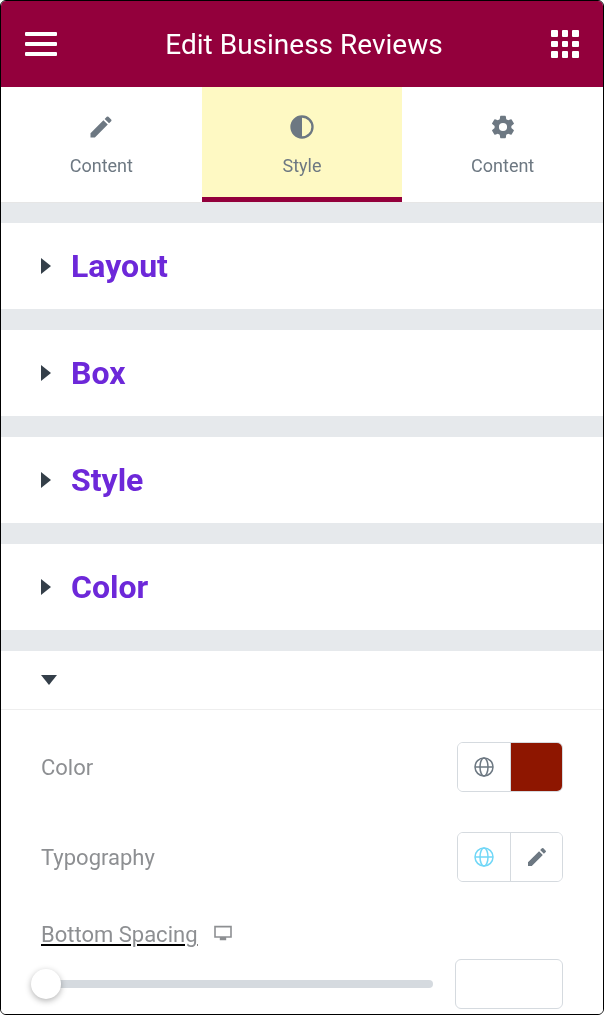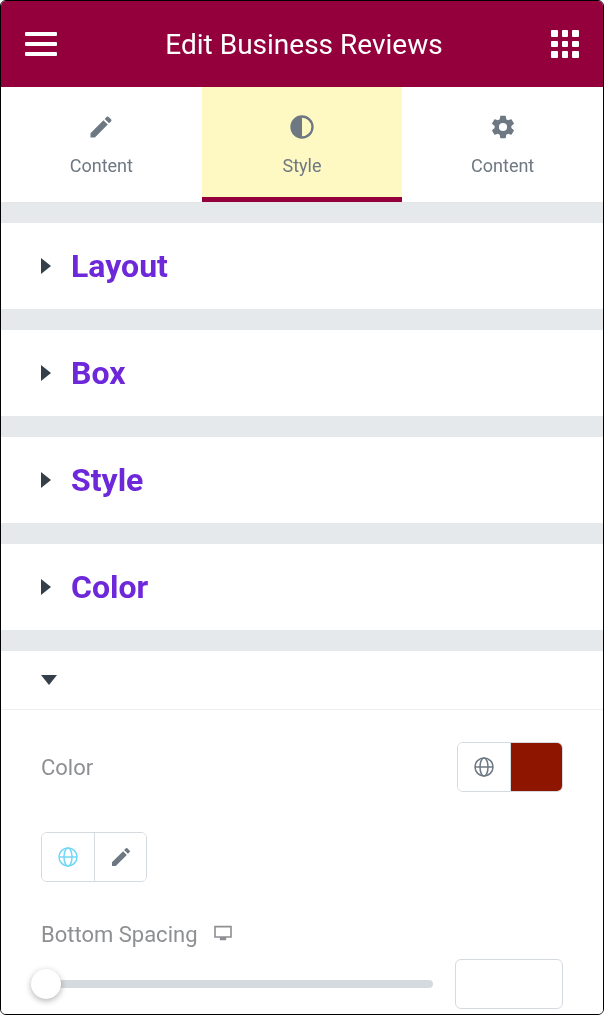--- a/index.html
+++ b/index.html
@@ -124,20 +124,21 @@
       gap: 7px;
     }
     .control-label {
       color: #8d8f92;
       font-size: 22px;
     }
     .control-label-row {
       display: flex;
       align-items: center;
       gap: 16px;
+      text-decoration: underline;
     }
     .monitor-icon svg { width: 20px; height: 16px; fill: #8d8f92; }
 
     .btn-group {
       display: flex;
       border: 1px solid #d5dadf;
       border-radius: 6px;
       overflow: hidden;
       height: 50px;
     }
@@ -285,20 +286,21 @@
               <circle cx="12" cy="12" r="9"></circle>
               <ellipse cx="12" cy="12" rx="4" ry="9"></ellipse>
               <line x1="3" y1="12" x2="21" y2="12"></line>
             </svg>
         </div>
         <div class="btn-cell swatch"></div>
       </div>
     </div>
 
     <div class="control-row">
+      <span class="control-label">Typography</span>
       <div class="btn-group">
         <div class="btn-cell">
           <svg viewBox="0 0 24 24" class="globe cyan">
               <circle cx="12" cy="12" r="9"></circle>
               <ellipse cx="12" cy="12" rx="4" ry="9"></ellipse>
               <line x1="3" y1="12" x2="21" y2="12"></line>
             </svg>
         </div>
         <div class="btn-cell">
           <svg viewBox="0 0 24 24" class="pencil">

